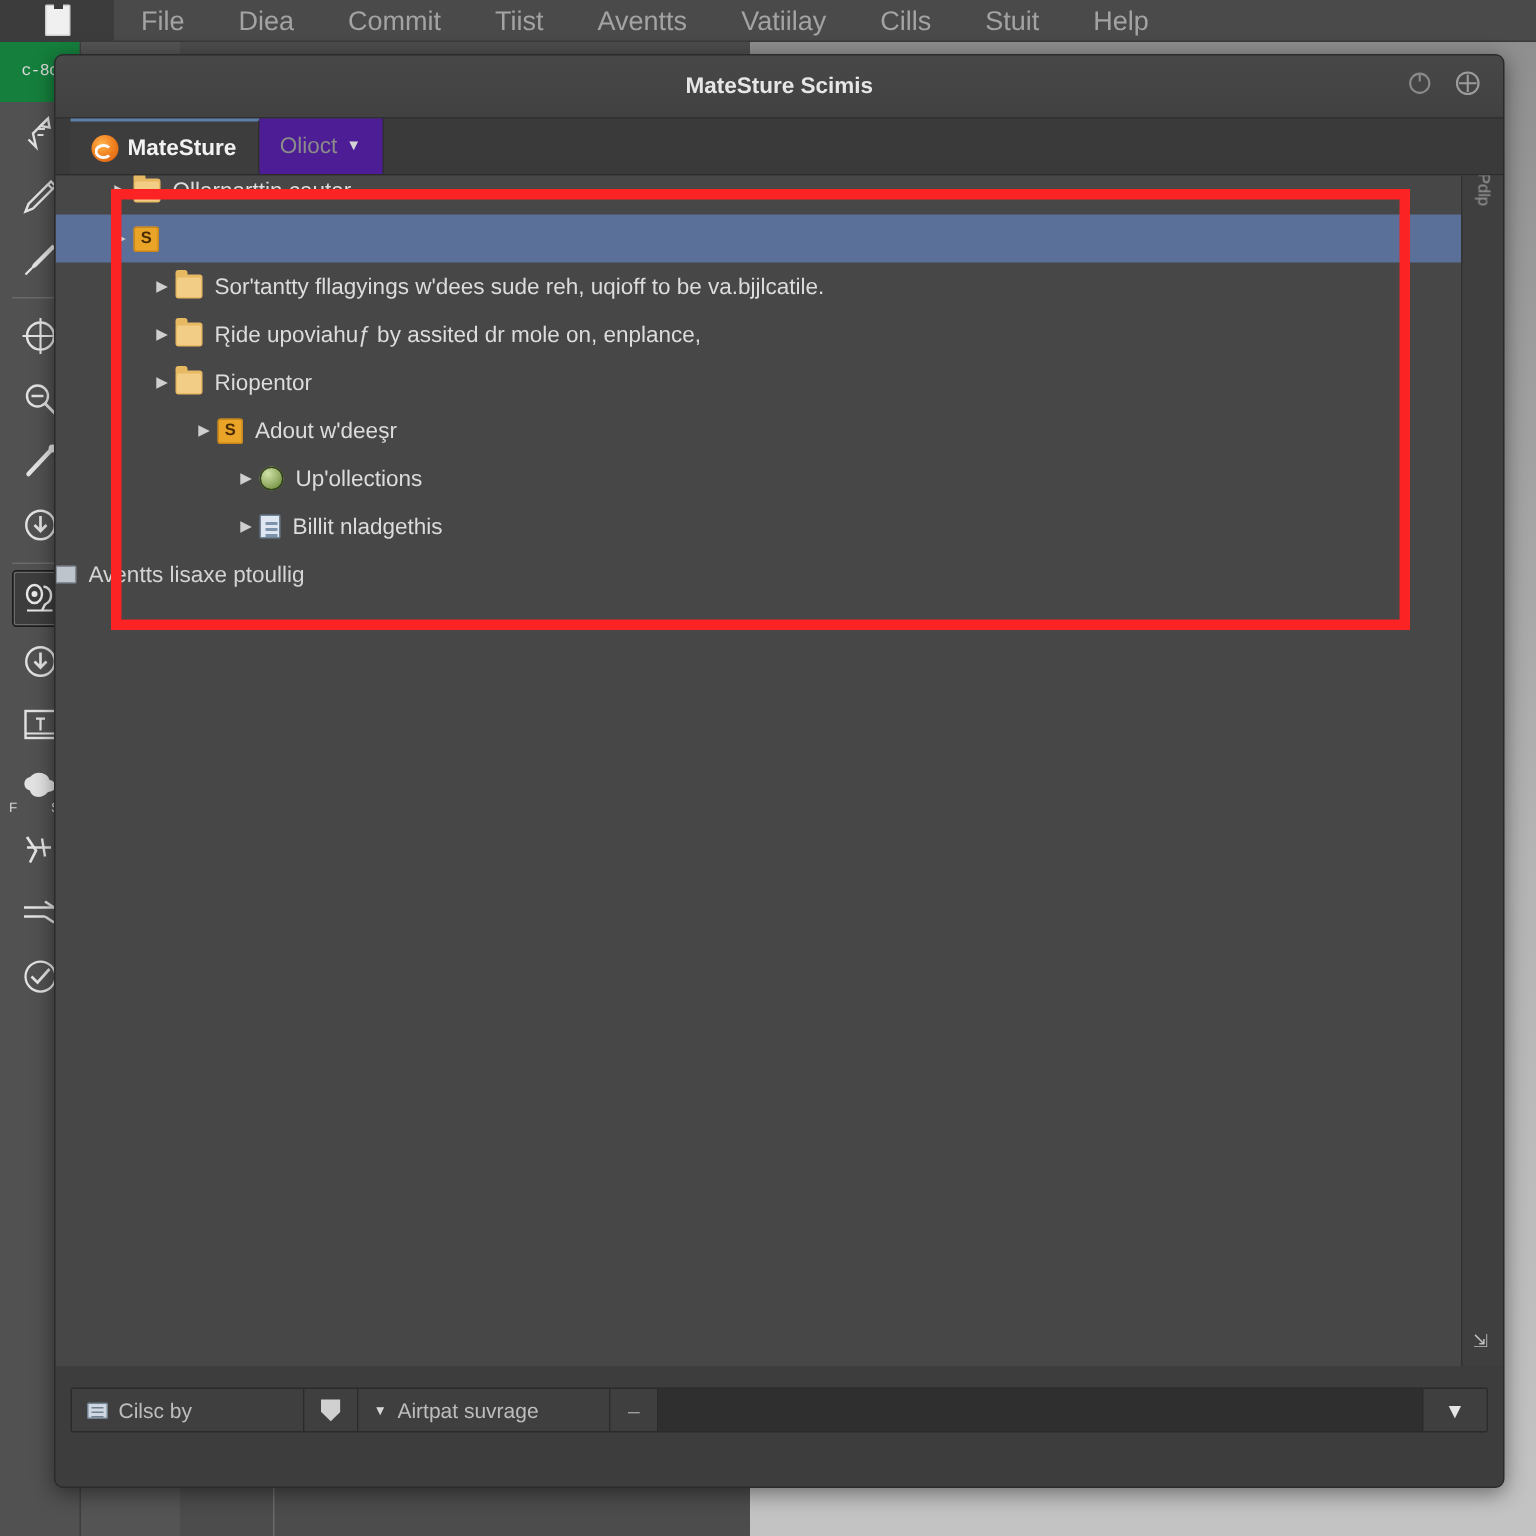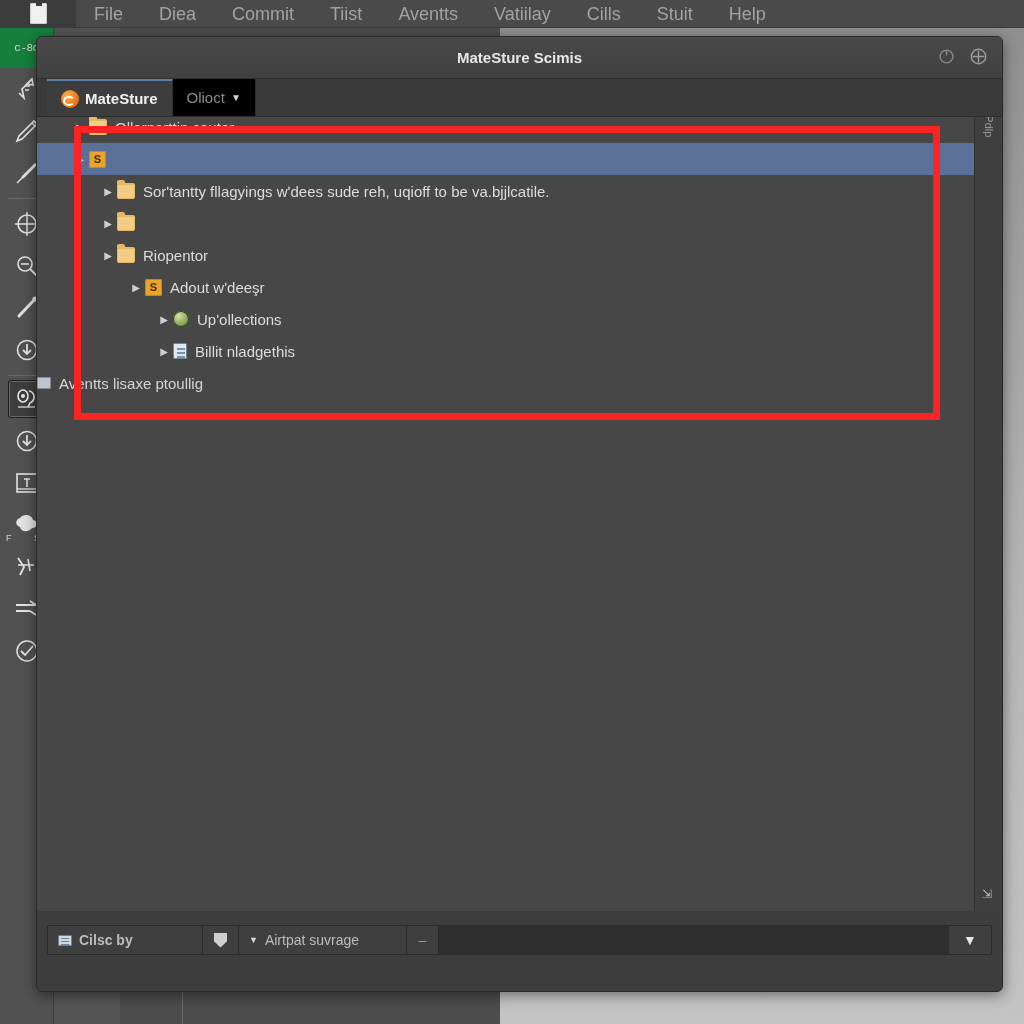--- a/index.html
+++ b/index.html
@@ -115,21 +115,21 @@
   
   .tabstrip {
     height: 38px; display: flex; align-items: stretch;
     background: #3a3a3a;
     border-bottom: 1px solid #2c2c2c;
     padding-left: 10px;
   }
   .tab {
     display: flex; align-items: center; gap: 6px;
     padding: 0 14px; font-size: 15px; color: #8b8b8b;
-    background: #000000; border-right: 1px solid #2f2f2f;
+    background: #4c1d95; border-right: 1px solid #2f2f2f;
     position: relative;
   }
   .tab.active {
     background: #3d3d3d; color: #f2f2f2; font-weight: bold;
     border-top: 2px solid #5d7ea8;
   }
   .tab-ff-icon {
     width: 18px; height: 18px; border-radius: 50%;
     background: radial-gradient(circle at 38% 34%, #ffb34d 0%, #f0811f 48%, #d85b10 100%);
     position: relative; flex: 0 0 auto;
@@ -241,21 +241,21 @@
     position: absolute; left: 10px; top: 14px; right: 10px; height: 30px;
     display: flex; align-items: stretch;
     background: #383838; border: 1px solid #2b2b2b; border-radius: 2px;
   }
   .sb-cell {
     display: flex; align-items: center; gap: 7px;
     padding: 0 10px; color: #bdbdbd; font-size: 14px;
     border-right: 1px solid #2b2b2b;
     background: #3f3f3f;
   }
-  .sb-cell.w1 { width: 155px; font-weight: bold; }
+  .sb-cell.w1 { width: 155px; }
   .sb-cell.icbtn { width: 36px; justify-content: center; }
   .sb-cell.w2 { width: 168px; }
   .sb-cell.tiny { width: 32px; justify-content: center; color: #9e9e9e; }
   .sb-fill { flex: 1; background: #2f2f2f; border-right: 1px solid #2b2b2b; }
   .sb-cell.endcaret {
     width: 42px; justify-content: center; background: #3f3f3f;
     border-right: none; color: #e6e6e6;
   }
   .sb-mini-icon {
     width: 14px; height: 11px; background: #cfd8e2;
@@ -473,20 +473,21 @@
             <span class="ic ic-s">S</span>
           </div>
           <div class="trow d1">
             <span class="twist">▶</span>
             <span class="ic ic-folder"></span>
             <span class="tlabel">Sorʹtantty fllagyings wʹdees sude reh, uqioff to be va.bjjlcatile.</span>
           </div>
           <div class="trow d1">
             <span class="twist">▶</span>
             <span class="ic ic-folder"></span>
+            <span class="tlabel">R̨ide upoviahuƒ by assited dr mole on, enplance,</span>
           </div>
           <div class="trow d1">
             <span class="twist">▶</span>
             <span class="ic ic-folder"></span>
             <span class="tlabel">Riopentor</span>
           </div>
           <div class="trow d2">
             <span class="twist">▶</span>
             <span class="ic ic-s">S</span>
             <span class="tlabel">Adout wʹdeeşr</span>

